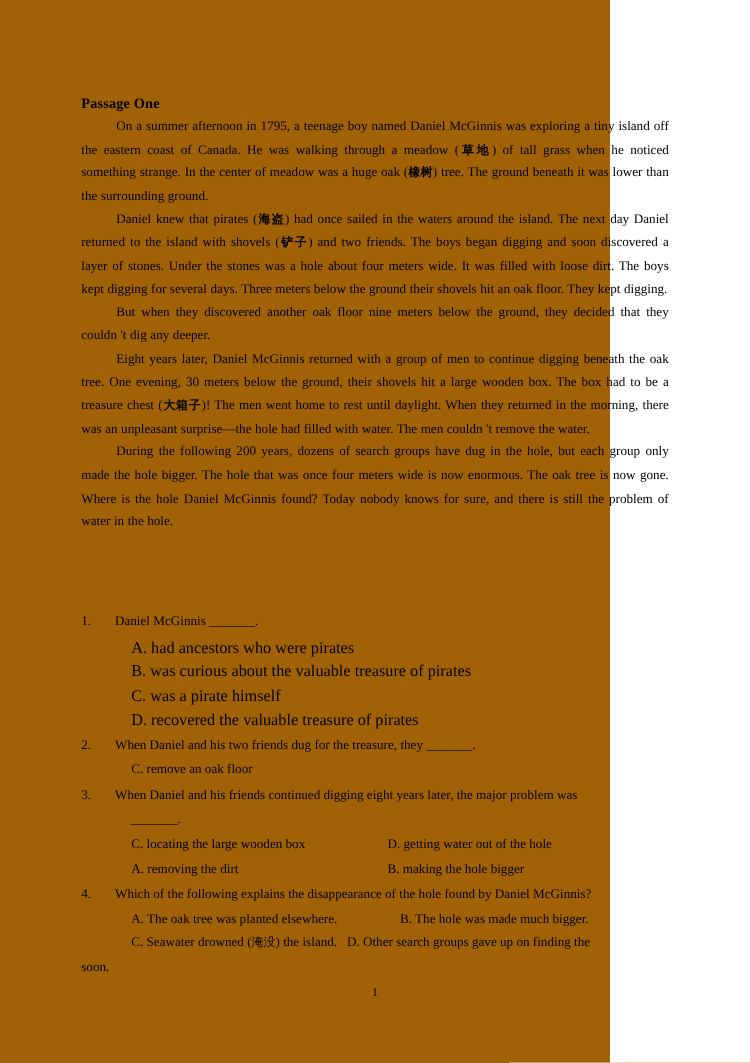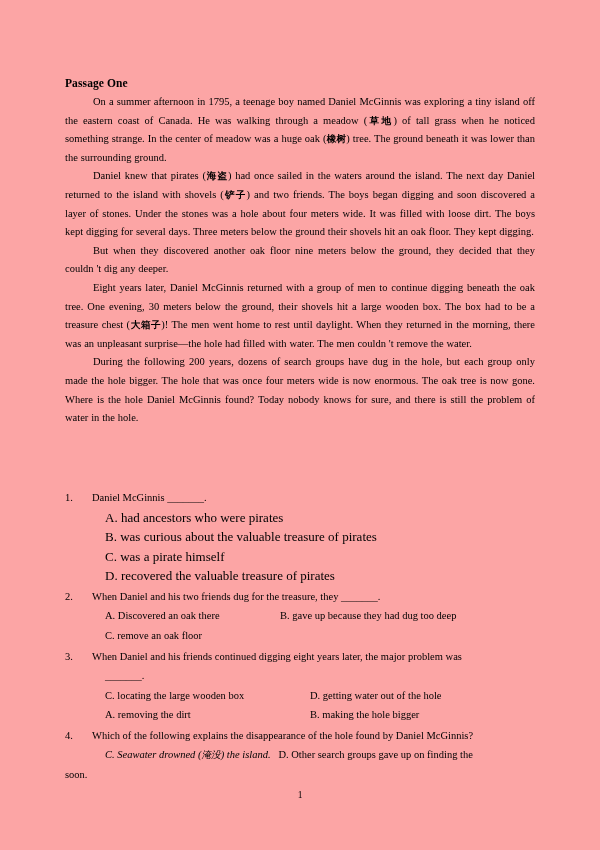--- a/index.html
+++ b/index.html
@@ -13,23 +13,23 @@
     height: 850px;
     font-family: "Liberation Serif", "DejaVu Serif", serif;
     color: #000000;
     position: relative;
     overflow: hidden;
   }
   .page {
     position: absolute;
     left: 0;
     top: 0;
-    width: 600px;
+    width: 488px;
     height: 850px;
-    background: #fca5a5;
+    background: #a16207;
   }
   .content {
     position: absolute;
     left: 65px;
     top: 74px;
     width: 470px;
   }
   .passage-title {
     font-size: 11.5px;
     font-weight: bold;
@@ -136,21 +136,21 @@
   }
   .page-number {
     position: absolute;
     left: 0;
     top: 790px;
     width: 600px;
     text-align: center;
     font-size: 9.5px;
     font-family: "Liberation Serif", "DejaVu Serif", serif;
   }
-  .nowrap { white-space: nowrap; font-style: italic; }
+  .nowrap { white-space: nowrap; }
 </style>
 </head>
 <body>
 
 <div class="page">
 
   <div class="content">
 
     <h1 class="passage-title">Passage One</h1>
 
@@ -175,24 +175,20 @@
         <div class="opt">B. was curious about the valuable treasure of pirates</div>
         <div class="opt">C. was a pirate himself</div>
         <div class="opt">D. recovered the valuable treasure of pirates</div>
       </div>
     </div>
 
     <div class="q-block">
       <p class="q-stem"><span class="q-num">2.</span><span>When Daniel and his two friends dug for the treasure, they _______.</span></p>
       <div class="opts-grid">
         <div class="opt-row">
-          <span class="opt-a">A. Discovered an oak there</span>
-          <span class="opt-b">B. gave up because they had dug too deep</span>
-        </div>
-        <div class="opt-row">
           <span class="opt-a">C. remove an oak floor</span>
         </div>
       </div>
     </div>
 
     <div class="q-block">
       <p class="q-stem wrap-stem"><span class="q-num">3.</span><span>When Daniel and his friends continued digging eight years later, the major problem was</span></p>
       <div class="blank-line">_______.</div>
       <div class="opts-grid">
         <div class="opt-row-wide">
@@ -202,20 +198,24 @@
         <div class="opt-row-wide">
           <span class="opt-a">A. removing the dirt</span>
           <span class="opt-b">B. making the hole bigger</span>
         </div>
       </div>
     </div>
 
     <div class="q-block">
       <p class="q-stem"><span class="q-num">4.</span><span>Which of the following explains the disappearance of the hole found by Daniel McGinnis?</span></p>
       <div class="opts-grid">
+        <div class="opt-row-wide opt-row-q4a">
+          <span class="opt-a">A. The oak tree was planted elsewhere.</span>
+          <span class="opt-b">B. The hole was made much bigger.</span>
+        </div>
         <p class="opt-flow"><span class="nowrap"><span>C. Seawater drowned (</span><span class="cn">淹没</span><span>) the island.</span></span>&nbsp;&nbsp;&nbsp;<span>D. Other search groups gave up on finding the</span></p>
         <p class="opt-flow-hang">soon.</p>
       </div>
     </div>
 
   </div>
 
   <div class="page-number">1</div>
 
 </div>

